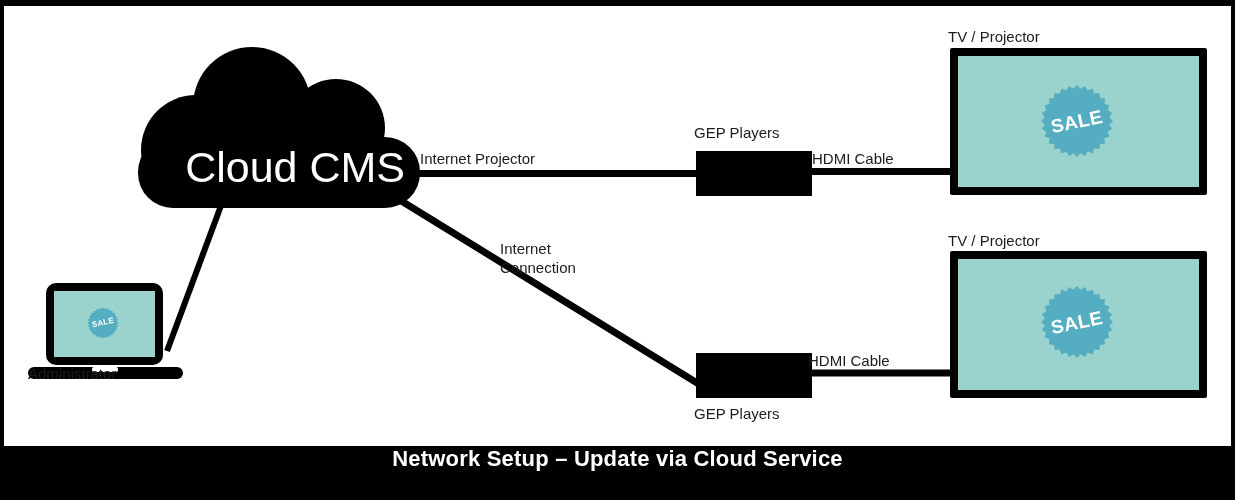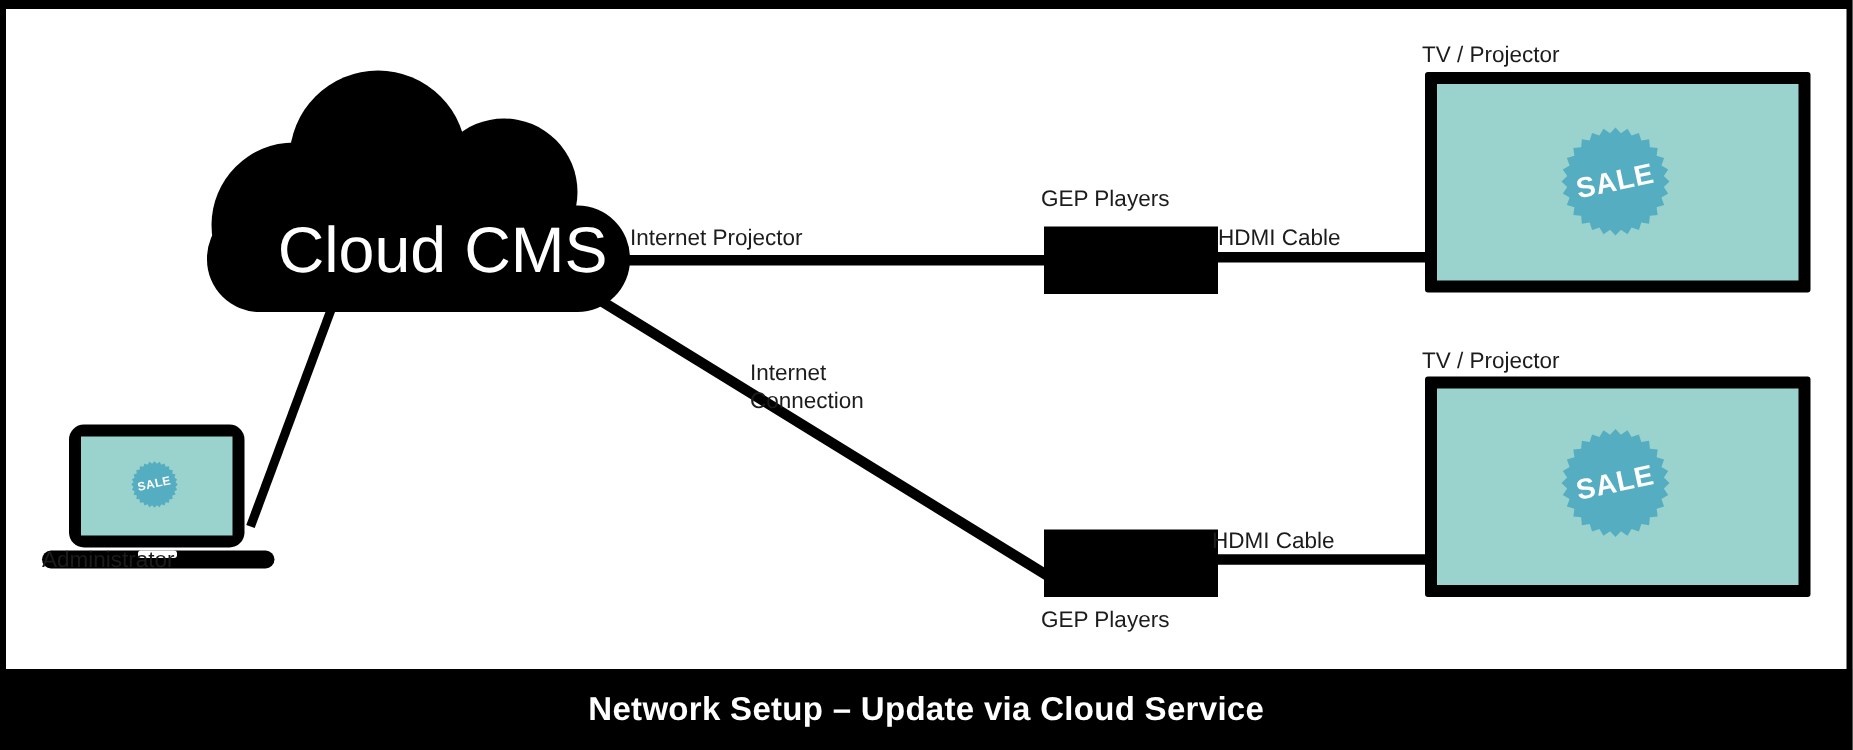--- a/index.html
+++ b/index.html
@@ -23,21 +23,21 @@
     color:#ffffff; font-size:43px; line-height:44px; white-space:nowrap;
   }
   .sale {
     position:absolute; z-index:3; text-align:center; color:#ffffff;
     font-weight:bold; letter-spacing:0.5px; transform:rotate(-12deg);
   }
   .sale.big { font-size:19px; width:80px; height:22px; }
   .sale.small { font-size:8px; width:34px; height:10px; letter-spacing:0.3px; }
   .footer {
     position:absolute; left:0; right:0; bottom:0; height:54px; background:var(--footer_bg,#000);
-    display:flex; align-items:center; justify-content:center; z-index:4;
+    display:flex; align-items:flex-start; justify-content:center; z-index:4;
   }
   .footer-title {
     color:var(--footer_text,#fff); font-size:22px; font-weight:bold; letter-spacing:0.2px;
   }
   .shape-black { fill:#000000; }
   .conn { stroke:#000000; }
   .screen-fill { fill:var(--screen_teal,#9ad2cd); }
   .starburst { fill:var(--badge_teal,#54adc0); }
   .notch { fill:#ffffff; }
 </style>

